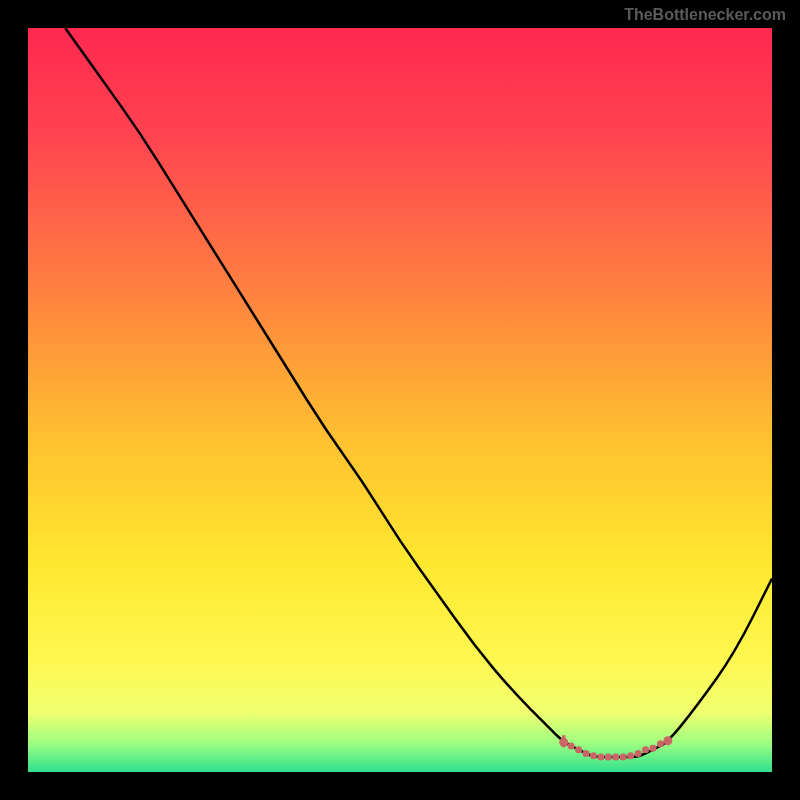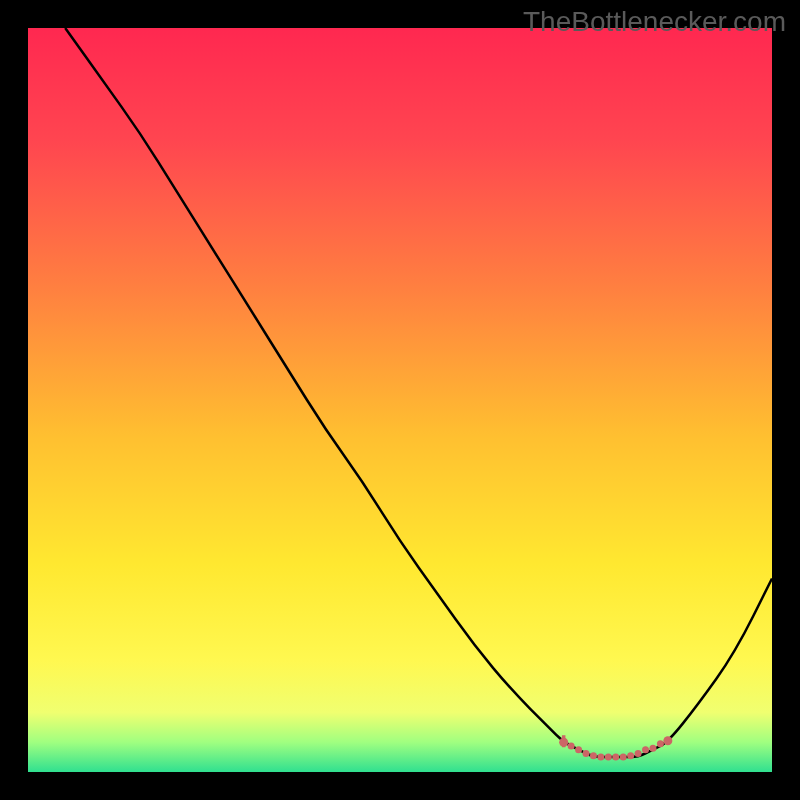--- a/index.html
+++ b/index.html
@@ -12,22 +12,22 @@
       height: 800px;
       background: #000;
       position: relative;
       font-family: Arial, sans-serif;
     }
     .watermark {
       position: absolute;
       top: 6px;
       right: 14px;
       color: #5a5a5a;
-      font-size: 28px;
-      font-weight: 400;
+      font-size: 16px;
+      font-weight: 700;
       z-index: 10;
     }
     .chart-container {
       position: absolute;
       top: 28px;
       left: 28px;
       width: 744px;
       height: 744px;
     }
     .gradient-bg {

